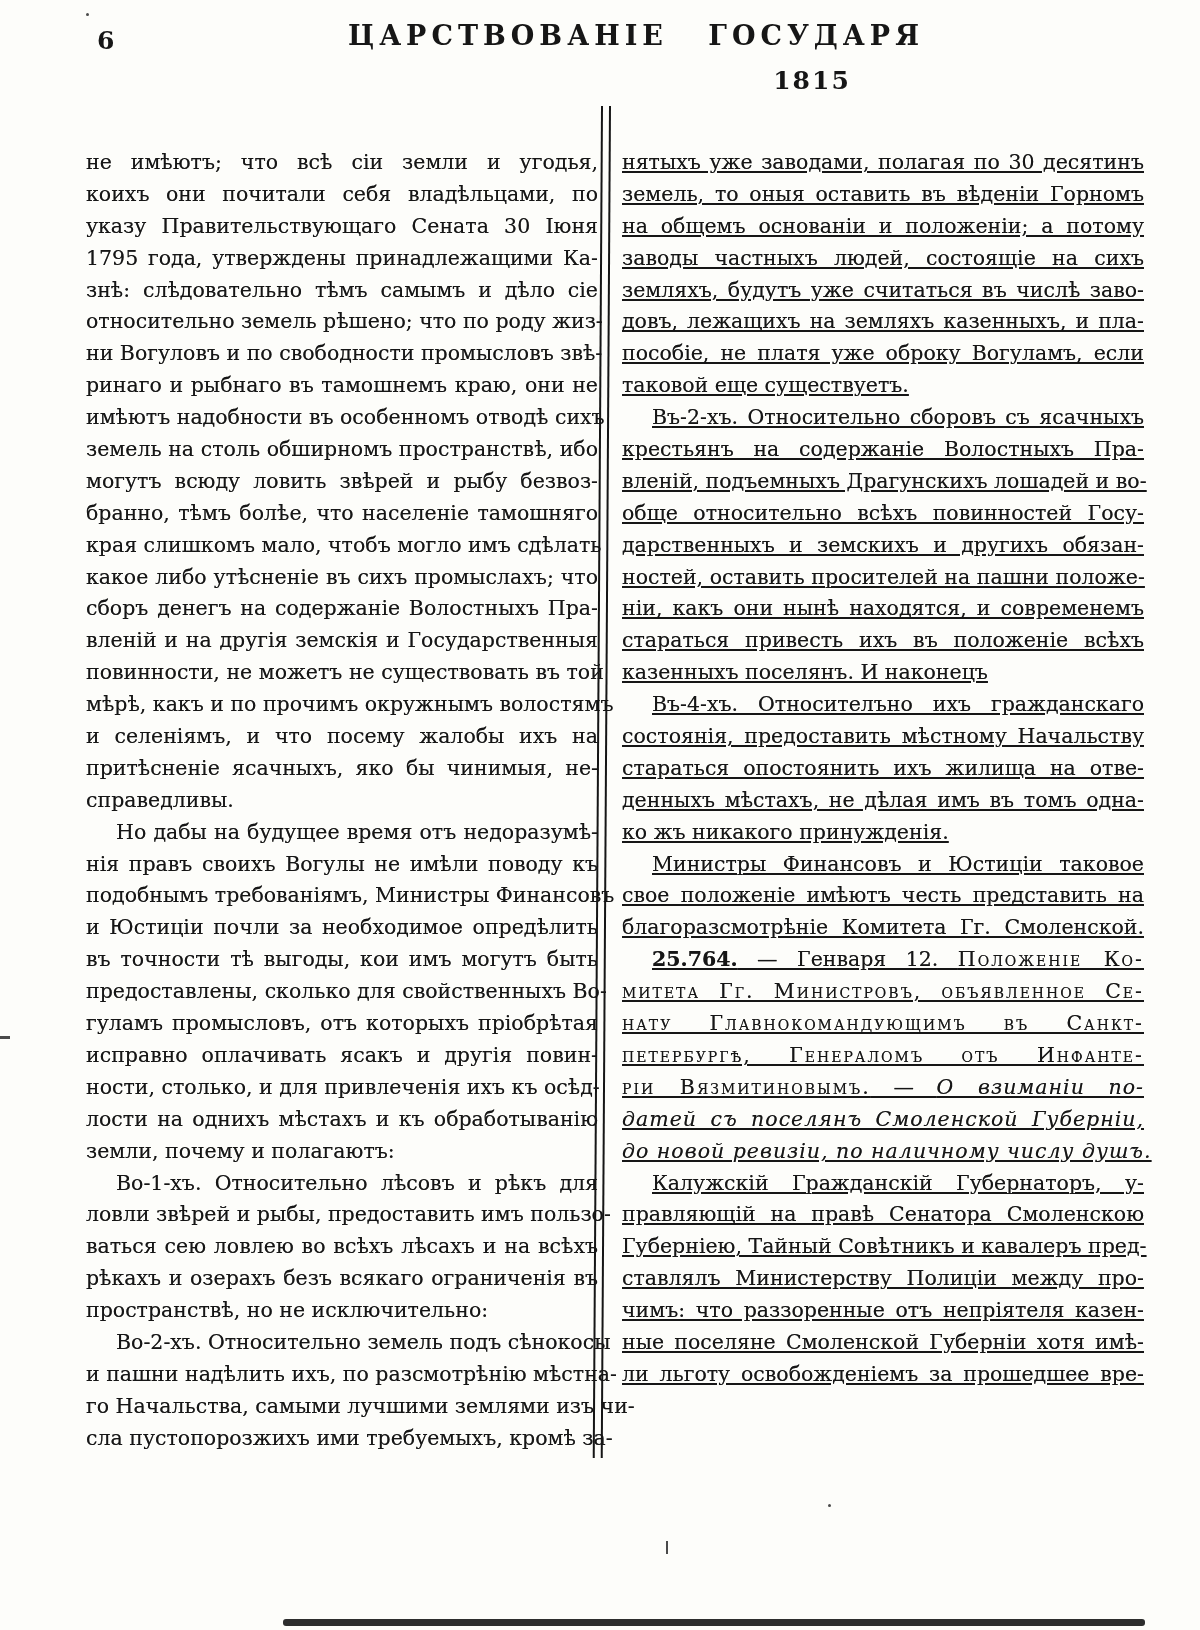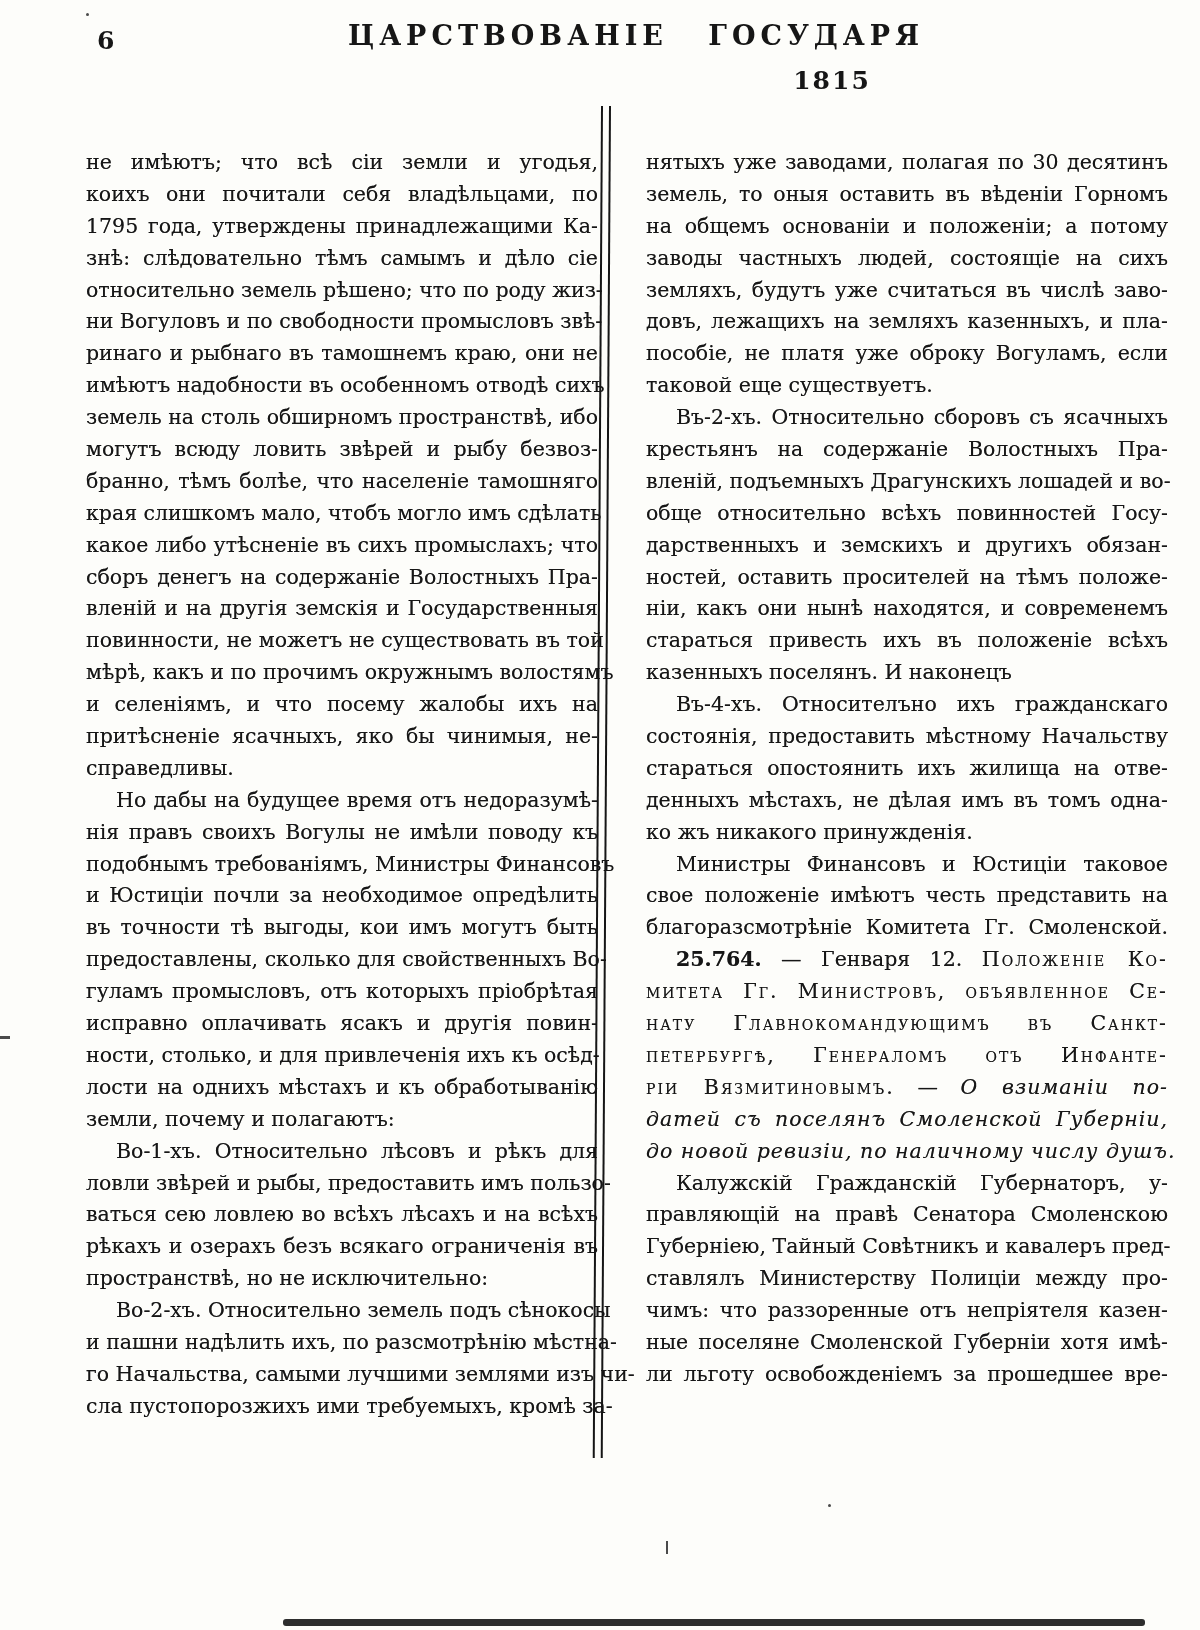--- a/index.html
+++ b/index.html
@@ -30,42 +30,42 @@
     transform: translateX(-50%);
     font-size: 27px;
     font-weight: 700;
     letter-spacing: 5px;
     word-spacing: 26px;
     white-space: nowrap;
     margin-left: 16px;
   }
   .running-year {
     position: absolute;
-    left: 832px; top: 66px;
+    left: 812px; top: 66px;
     transform: translateX(-50%);
     font-size: 25px;
     font-weight: 700;
     letter-spacing: 2px;
   }
   
   .text-block {
     position: absolute;
     top: 110px;
     left: 86px;
     width: 1058px;
   }
   .col {
     position: absolute;
     top: 0;
     font-size: 20.5px;
     text-shadow: 0 0 0.5px rgba(10,10,10,0.55);
     margin-top: 37px;
   }
   .col.left  { left: 0px;   width: 512px; }
-  .col.right { left: 560px; width: 522px; }
+  .col.right { left: 536px; width: 522px; text-decoration: underline; }
   .line {
     height: 31.9px;
     line-height: 31.9px;
     white-space: nowrap;
     overflow: visible;
     text-align: justify;
     text-align-last: justify;
     -moz-text-align-last: justify;
   }
   .line.last {
@@ -110,20 +110,21 @@
 
   <div class="running-title">ЦАРСТВОВАНІЕ ГОСУДАРЯ</div>
 
   <div class="running-year">1815</div>
 
   <div class="text-block">
     <div class="col left">
         <div class="para">
           <div class="line">не имѣютъ; что всѣ сіи земли и угодья,</div>
           <div class="line">коихъ они почитали себя владѣльцами, по</div>
+          <div class="line">указу Правительствующаго Сената 30 Іюня</div>
           <div class="line">1795 года, утверждены принадлежащими Ка-</div>
           <div class="line">знѣ: слѣдовательно тѣмъ самымъ и дѣло сіе</div>
           <div class="line">относительно земель рѣшено; что по роду жиз-</div>
           <div class="line">ни Вогуловъ и по свободности промысловъ звѣ-</div>
           <div class="line">ринаго и рыбнаго въ тамошнемъ краю, они не</div>
           <div class="line">имѣютъ надобности въ особенномъ отводѣ сихъ</div>
           <div class="line">земель на столь обширномъ пространствѣ, ибо</div>
           <div class="line">могутъ всюду ловить звѣрей и рыбу безвоз-</div>
           <div class="line">бранно, тѣмъ болѣе, что населеніе тамошняго</div>
           <div class="line">края слишкомъ мало, чтобъ могло имъ сдѣлать</div>
@@ -173,21 +174,21 @@
           <div class="line">довъ, лежащихъ на земляхъ казенныхъ, и пла-</div>
           <div class="line">пособіе, не платя уже оброку Вогуламъ, если</div>
           <div class="line last">таковой еще существуетъ.</div>
         </div>
         <div class="para">
           <div class="line indent">Въ-2-хъ. Относительно сборовъ съ ясачныхъ</div>
           <div class="line">крестьянъ на содержаніе Волостныхъ Пра-</div>
           <div class="line">вленій, подъемныхъ Драгунскихъ лошадей и во-</div>
           <div class="line">обще относительно всѣхъ повинностей Госу-</div>
           <div class="line">дарственныхъ и земскихъ и другихъ обязан-</div>
-          <div class="line">ностей, оставить просителей на тѣмъ положе-</div>
+          <div class="line">ностей, оставить просителей на пашни положе-</div>
           <div class="line">ніи, какъ они нынѣ находятся, и современемъ</div>
           <div class="line">стараться привесть ихъ въ положеніе всѣхъ</div>
           <div class="line last">казенныхъ поселянъ. И наконецъ</div>
         </div>
         <div class="para">
           <div class="line indent">Въ-4-хъ. Относителъно ихъ гражданскаго</div>
           <div class="line">состоянія, предоставить мѣстному Начальству</div>
           <div class="line">стараться опостоянить ихъ жилища на отве-</div>
           <div class="line">денныхъ мѣстахъ, не дѣлая имъ въ томъ одна-</div>
           <div class="line last">ко жъ никакого принужденія.</div>

